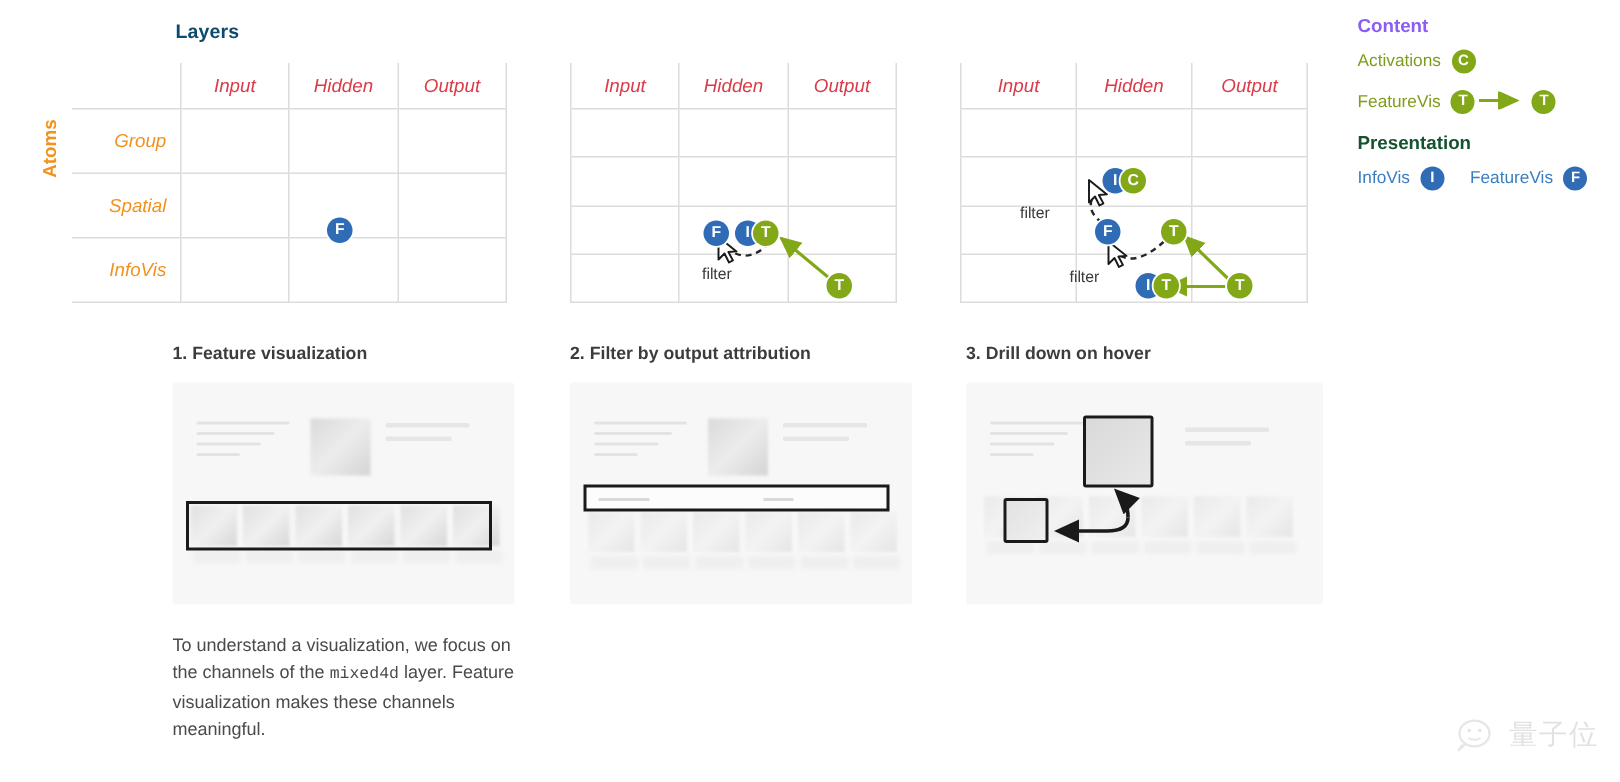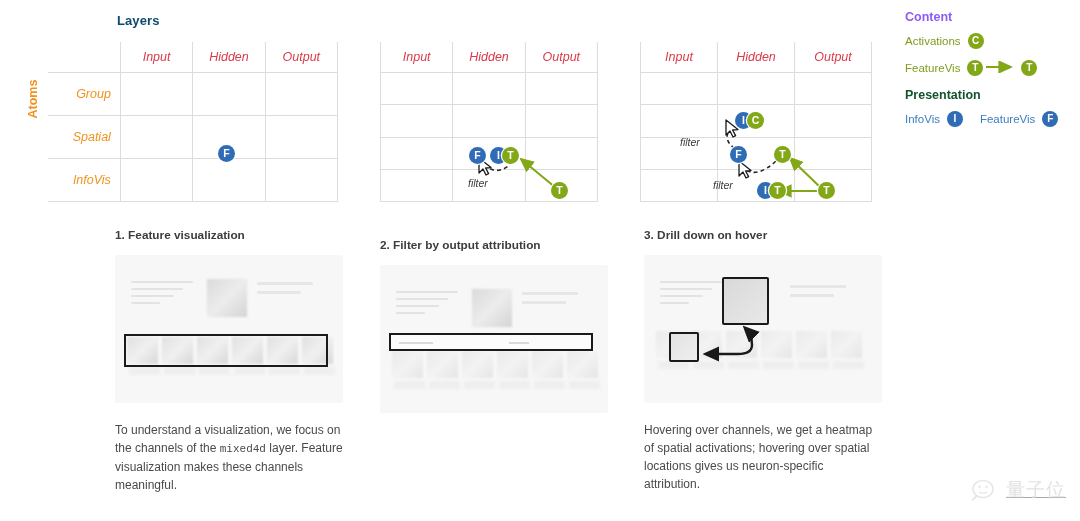--- a/index.html
+++ b/index.html
@@ -110,21 +110,20 @@
   .overlay {
     position: absolute;
     left: 0; top: 0;
     width: 100%; height: 100%;
     pointer-events: none;
     z-index: 3;
   }
 
   .filter-label {
     position: absolute;
-    font-style: italic;
     font-size: 10.5px;
     color: #3a3a3a;
     z-index: 5;
     white-space: nowrap;
   }
 
   
   #legend {
     position: absolute;
     left: 905px; top: 10px;
@@ -165,21 +164,21 @@
   .pres-row .spacer { width: 17px; flex: none; }
 
   
   #panels {
     position: absolute;
     left: 0; top: 228px;
     width: 980px; height: 293px;
   }
   .panel { position: absolute; top: 0; width: 228px; }
   #panel-1 { left: 115px; }
-  #panel-2 { left: 380px; margin-top: 10px; }
+  #panel-2 { left: 380px; }
   #panel-3 { left: 644px; width: 238px; }
 
   .panel-title {
     font-size: 11.8px;
     font-weight: bold;
     color: #3c3c3c;
     margin-bottom: 13px;
   }
   .panel-thumb {
     position: relative;
@@ -269,21 +268,20 @@
     background: linear-gradient(135deg,#e2e2e2,#efefef);
     border-radius: 2px;
   }
 
   
   #watermark {
     position: absolute;
     right: 14px; bottom: 18px;
     display: flex; gap: 7px;
     opacity: .42;
-    text-decoration: underline;
   }
   #watermark .wm-text {
     font-size: 19px;
     color: #b9b9b9;
     letter-spacing: 1px;
     font-family: "DejaVu Sans", sans-serif;
   }
 </style>
 </head>
 <body>
@@ -589,21 +587,20 @@
             <path d="M0,0 L7,3.2 L0,6.4 z" fill="#1a1a1a"></path>
           </marker>
           <marker id="blk-arrow-left" markerWidth="7" markerHeight="7" refX="5.6" refY="3.2" orient="auto">
             <path d="M0,0 L7,3.2 L0,6.4 z" fill="#1a1a1a"></path>
           </marker>
         </defs>
         <path d="M108,90 C108,80 104,76 101,73" fill="none" stroke="#1a1a1a" stroke-width="2.4" marker-end="url(#blk-arrow-up)"></path>
         <path d="M108,90 C108,97 102,99 94,99 L62,99" fill="none" stroke="#1a1a1a" stroke-width="2.4" marker-end="url(#blk-arrow-left)"></path>
       </svg>
     </div>
-    <div class="panel-caption"><span>Hovering over channels, we get a heatmap of spatial activations; hovering over spatial locations gives us neuron-specific attribution.</span></div>
   </div>
 </div>
 
 <div id="watermark">
   <svg width="30" height="26" viewBox="0 0 30 26">
     <ellipse cx="14" cy="12" rx="10" ry="8.6" fill="none" stroke="#c4c4c4" stroke-width="1.5"></ellipse>
     <path d="M8,19 C6,21 4.5,22.5 3,23.4 C4.6,22 5.6,20.6 6.2,19.4" fill="none" stroke="#c4c4c4" stroke-width="1.5"></path>
     <circle cx="10.5" cy="10" r="1.2" fill="#c4c4c4"></circle>
     <circle cx="17.5" cy="10" r="1.2" fill="#c4c4c4"></circle>
     <path d="M10,15 C12,16.6 16,16.6 18,15" fill="none" stroke="#c4c4c4" stroke-width="1.3"></path>

